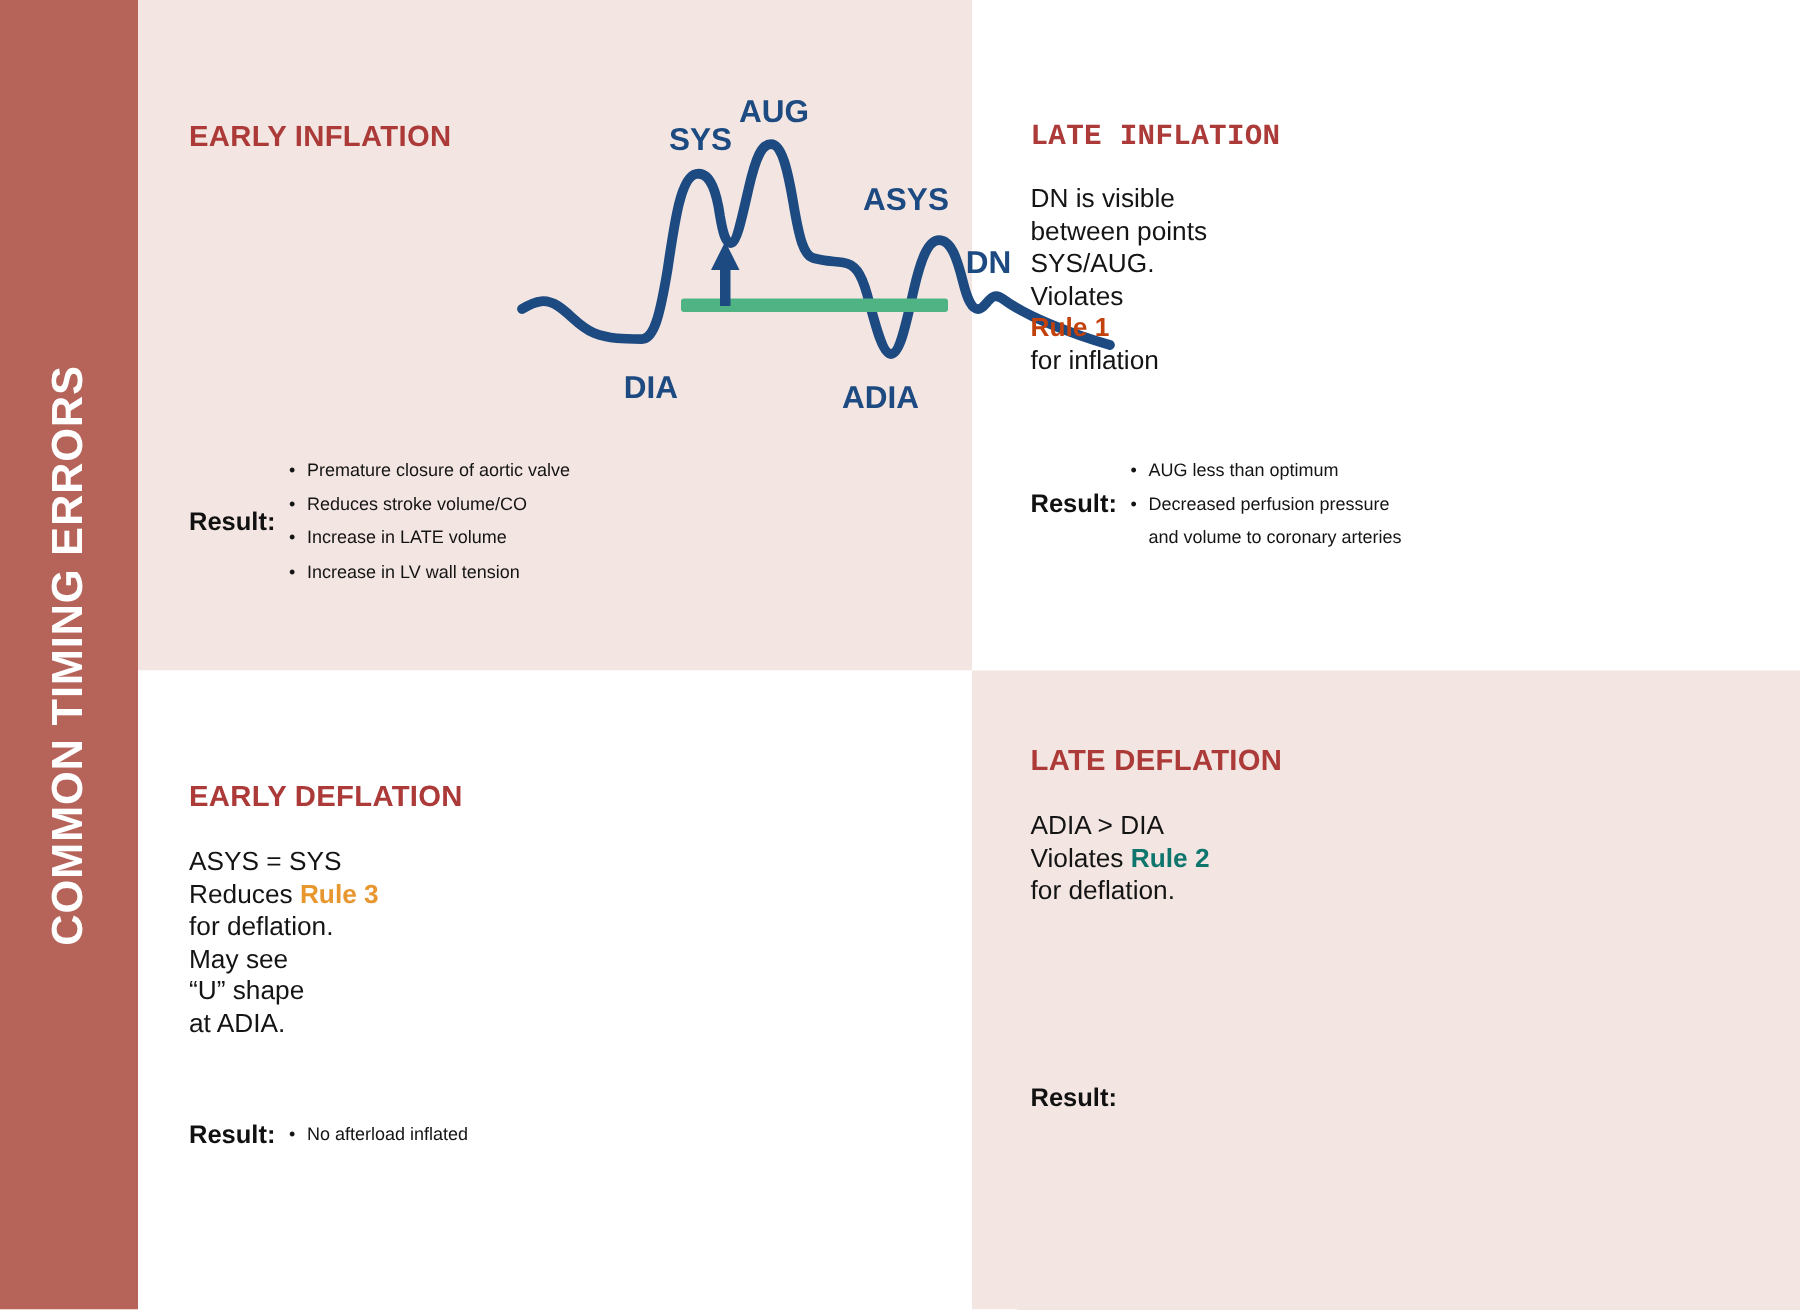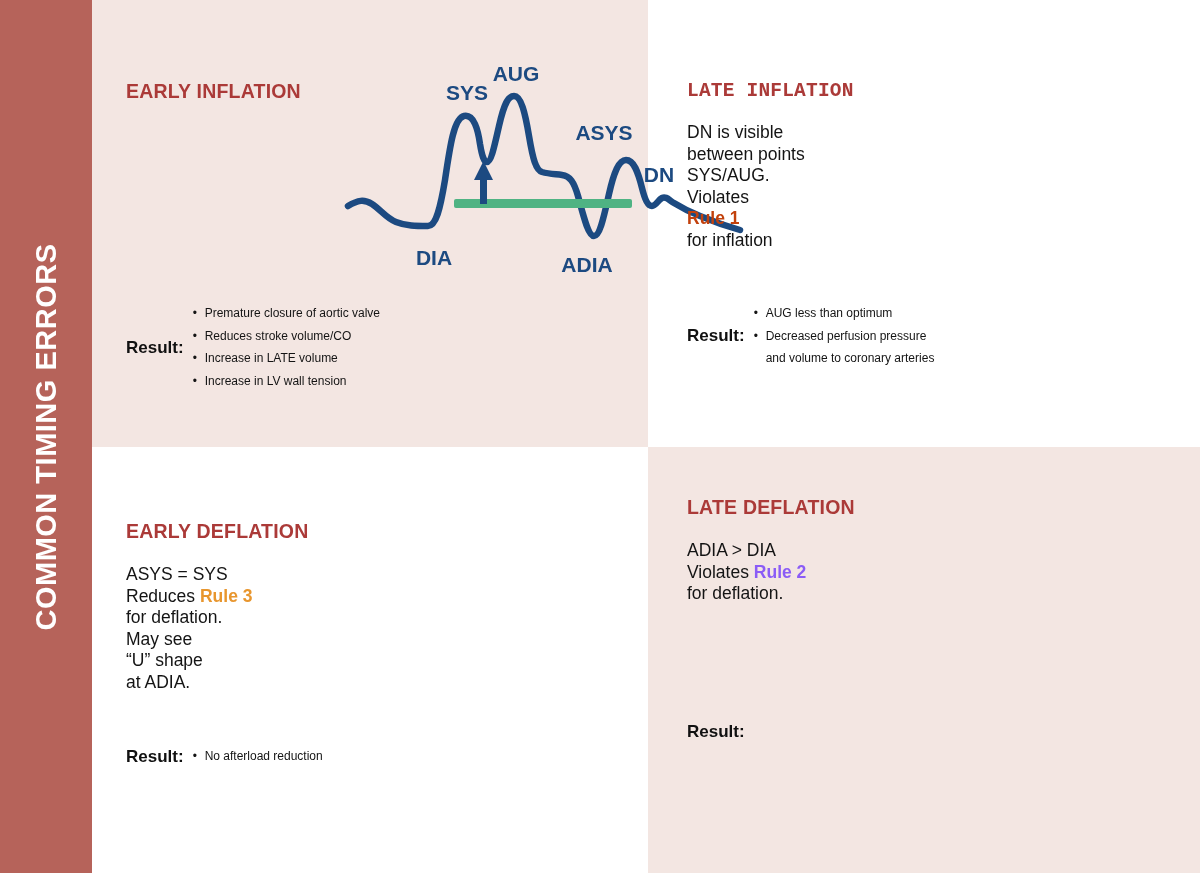--- a/index.html
+++ b/index.html
@@ -65,21 +65,21 @@
     white-space:pre-line;
   }
   #desc-tl { left:34px; top:122px; width:180px; }
   #desc-tr { left:39px; top:122px; width:190px; }
   #desc-bl { left:34px; top:117px; width:190px; }
   #desc-br { left:39px; top:117px; width:210px; }
 
   .rule { font-weight:bold; }
   .rule-green  { color:#c2410c; }
   .rule-orange { color:#e8962e; }
-  .rule-red    { color:#8b5cf6; }
+  .rule-red    { color:#0f766e; }
 
   
   .result { position:absolute; display:flex; align-items:center; }
   #result-tl { left:34px; top:302px; }
   #result-tr { left:39px; top:302px; }
   #result-bl { left:34px; top:745px; }
   #result-br { left:39px; top:745px; }
   #panel-bl .result, #panel-br .result { top:298px; }
 
   .result-label {
@@ -192,21 +192,21 @@
     <div class="desc" id="desc-bl"><span>ASYS = SYS
 Reduces </span><span class="rule rule-orange">Rule 3</span><span>
 for deflation.
 May see
 “U” shape
 at ADIA.</span></div>
 
     <div class="result" id="result-bl">
       <div class="result-label">Result:</div>
       <ul class="result-list">
-        <li>No afterload reduction</li>
+        <li>No afterload inflated</li>
       </ul>
     </div>
 
   </div>
 
   <div class="panel" id="panel-br">
     <div class="panel-title">LATE DEFLATION</div>
 
     <div class="desc" id="desc-br"><span>ADIA &gt; DIA
 Violates </span><span class="rule rule-red">Rule 2</span><span>

